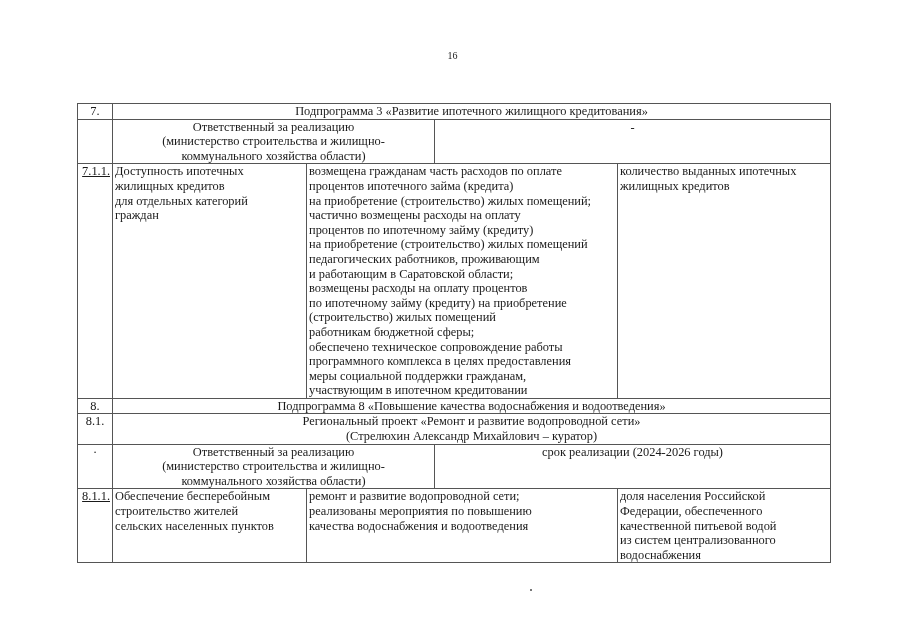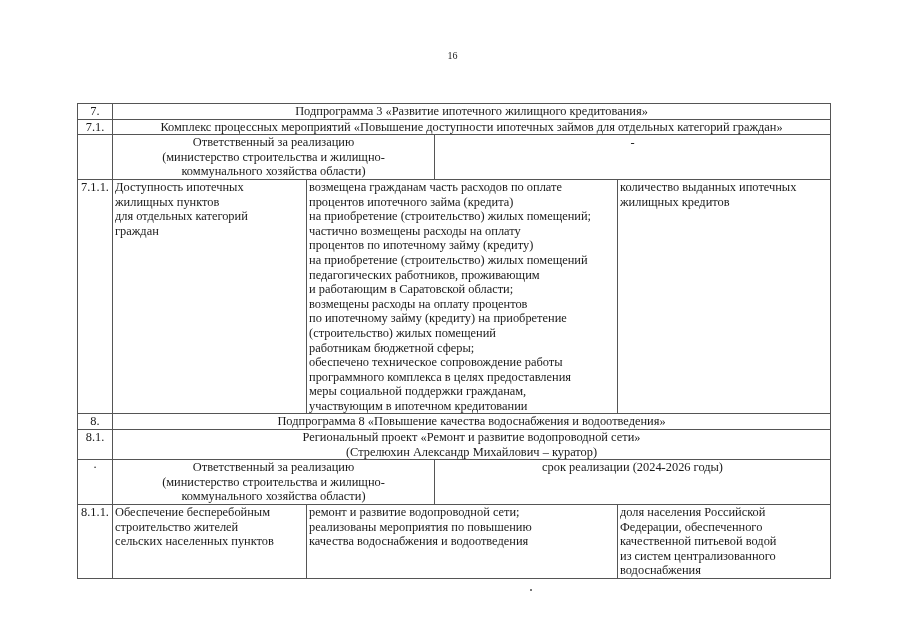--- a/index.html
+++ b/index.html
@@ -41,21 +41,21 @@
       vertical-align: top;
       overflow: hidden;
     }
     col.c-num { width: 35px; }
     col.c-name { width: 194px; }
     col.c-mid1 { width: 128px; }
     col.c-mid2 { width: 183px; }
     col.c-last { width: 213px; }
     .center { text-align: center; }
     .num { text-align: center; }
-    .num-left { text-align: center; padding-left: 1px; }
+    .num-left { text-align: right; padding-left: 1px; text-decoration: underline; }
     .pre { white-space: pre-line; }
     .row-h1 td { height: 14px; }
     .row-resp td { height: 43px; margin-top: 17px; }
     .row-711 td { height: 231px; }
     .row-81 td { height: 29px; text-align: center; }
     .row-811 td { height: 73px; }
     .stray-dot {
       position: absolute;
       left: 530px;
       top: 589px;
@@ -77,37 +77,33 @@
     <col class="c-mid2">
     <col class="c-last">
   </colgroup>
   <tbody>
 
     <tr class="row-h1">
       <td class="num">7.</td>
       <td colspan="4" class="center">Подпрограмма 3 «Развитие ипотечного жилищного кредитования»</td>
     </tr>
 
-    <tr class="row-h1">
-      <td class="num">7.1.</td>
-      <td colspan="4" class="center">Комплекс процессных мероприятий «Повышение доступности ипотечных займов для отдельных категорий граждан»</td>
-    </tr>
 
     <tr class="row-resp">
       <td class="num"></td>
       <td colspan="2" class="center pre">Ответственный за реализацию
 (министерство строительства и жилищно-
 коммунального хозяйства области)</td>
       <td colspan="2" class="center">-</td>
     </tr>
 
     <tr class="row-711">
       <td class="num-left">7.1.1.</td>
       <td class="pre">Доступность ипотечных
-жилищных пунктов
+жилищных кредитов
 для отдельных категорий
 граждан</td>
       <td colspan="2" class="pre">возмещена гражданам часть расходов по оплате
 процентов ипотечного займа (кредита)
 на приобретение (строительство) жилых помещений;
 частично возмещены расходы на оплату
 процентов по ипотечному займу (кредиту)
 на приобретение (строительство) жилых помещений
 педагогических работников, проживающим
 и работающим в Саратовской области;

